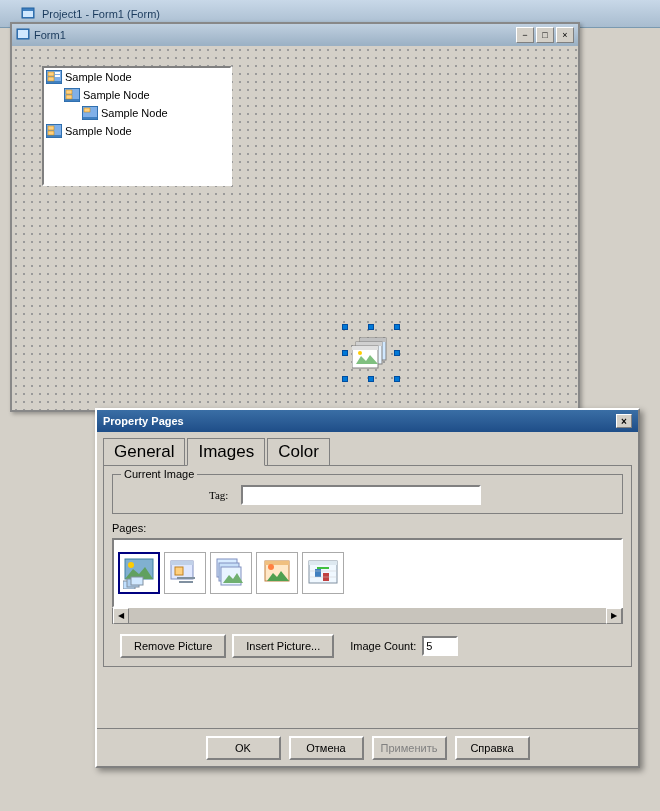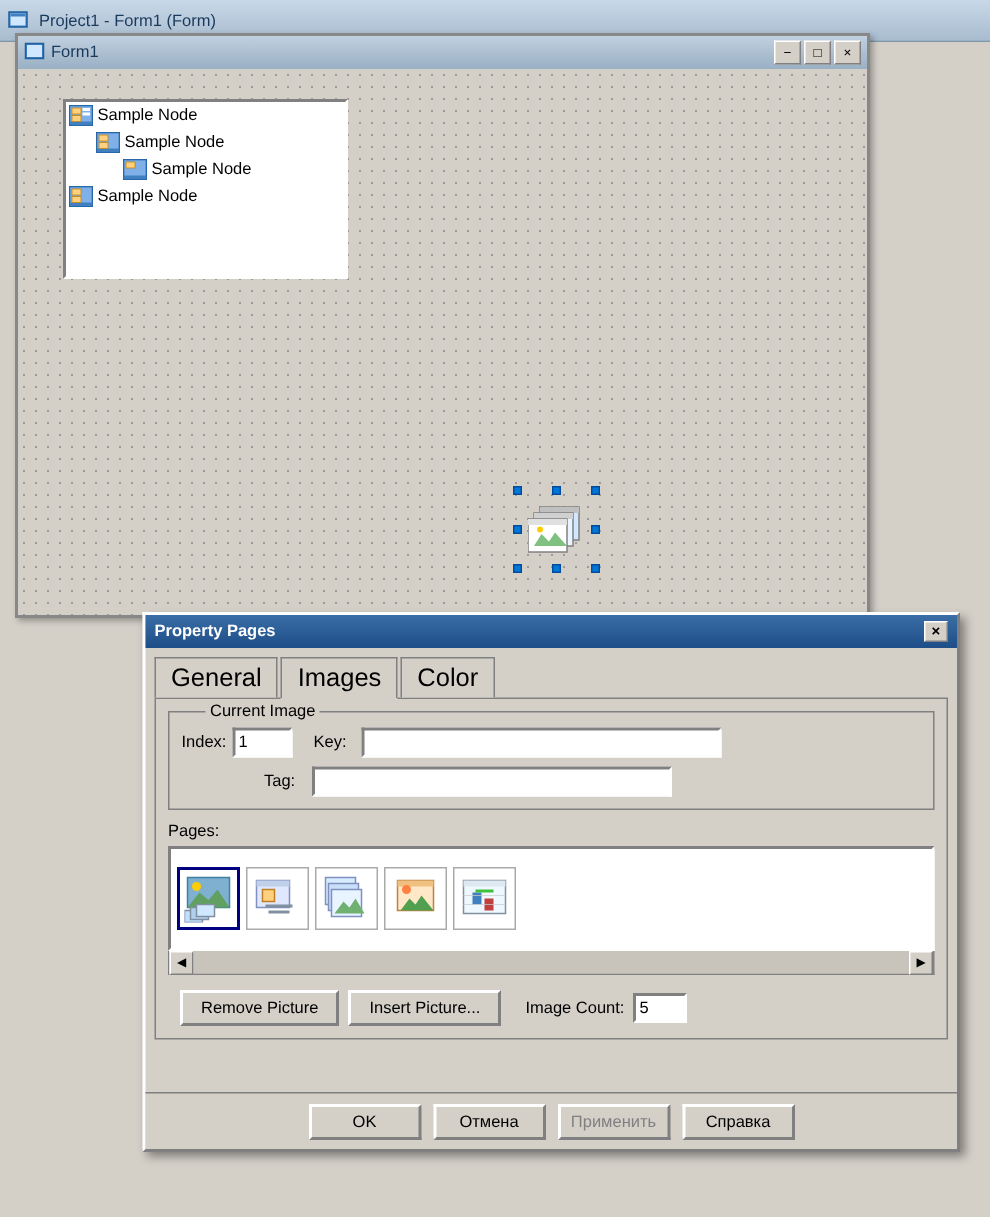--- a/index.html
+++ b/index.html
@@ -12,21 +12,21 @@
       overflow: hidden;
       position: relative;
     }
 
     
     .app-titlebar {
       background: linear-gradient(to bottom, #c8d8e8 0%, #a8bccf 100%);
       height: 28px;
       display: flex;
       align-items: center;
-      padding: 0 4px;
+      padding: 0 20px;
       border-bottom: 1px solid #7a99b0;
     }
     .app-titlebar-icon {
       width: 16px;
       height: 16px;
       margin-right: 6px;
       display: flex;
       align-items: center;
       justify-content: center;
     }
@@ -243,21 +243,20 @@
       padding: 4px 8px 8px 8px;
       position: relative;
     }
     .group-box-legend {
       position: absolute;
       top: -7px;
       left: 8px;
       background: #d4d0c8;
       padding: 0 3px;
       font-size: 11px;
-      margin-left: 16px;
     }
     .form-row {
       display: flex;
       align-items: center;
       margin-top: 6px;
       gap: 4px;
     }
     .form-label {
       font-size: 11px;
       min-width: 30px;
@@ -539,27 +538,21 @@
     <div class="tab">
       <span>Color</span>
     </div>
   </div>
 
   <div class="tab-content">
 
     <div class="group-box">
       <span class="group-box-legend">Current Image</span>
       <div class="form-row">
-        <span class="form-label">Index:</span>
-        <input class="form-input input-index" type="text" value="1" style="">
-        <span class="key-label" style="margin-left:10px;">Key:</span>
-        <input class="form-input input-key" type="text" style="">
-      </div>
-      <div class="form-row">
-        <span class="tag-label" style="margin-left:55px;">Tag:</span>
+        <span class="tag-label" style="margin-left:88px;font-family:Liberation Serif, serif;">Tag:</span>
         <input class="form-input input-tag" type="text" style="">
       </div>
     </div>
 
     <div>
       <div class="images-label">Pages:</div>
       <div class="images-scrollbox">
 
         <div class="img-thumb selected">
           <svg width="32" height="32" viewBox="0 0 32 32">

